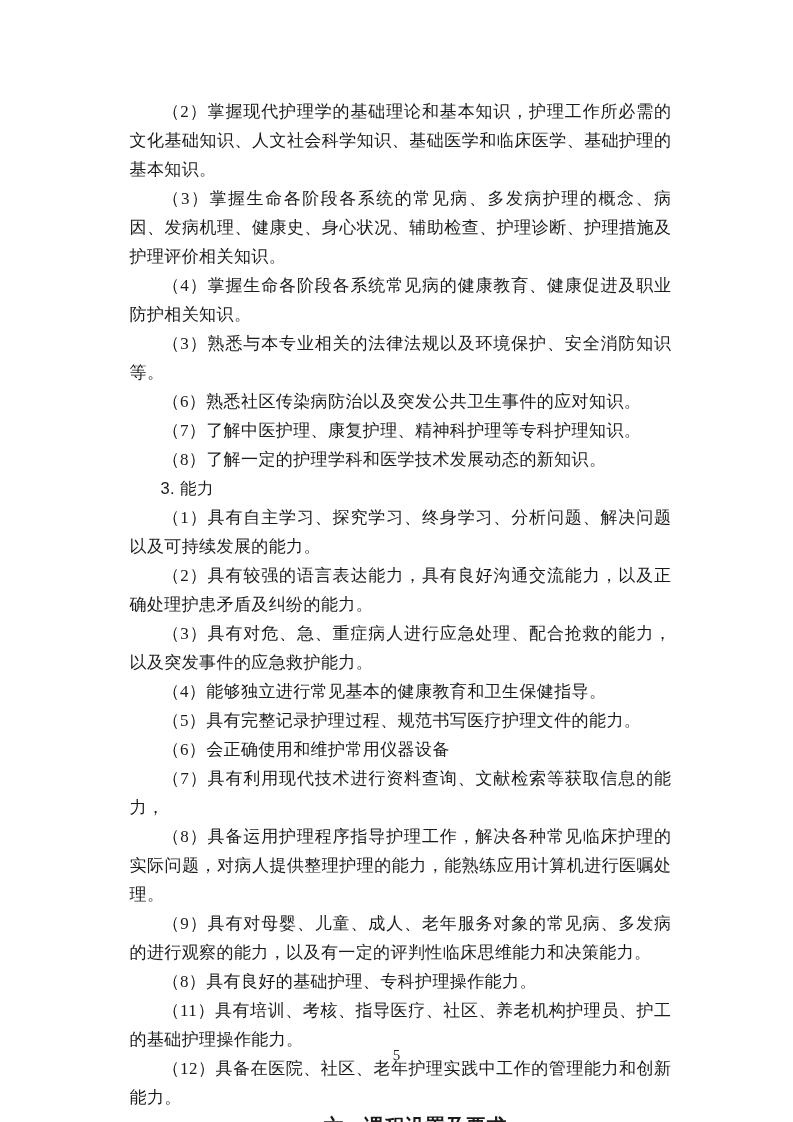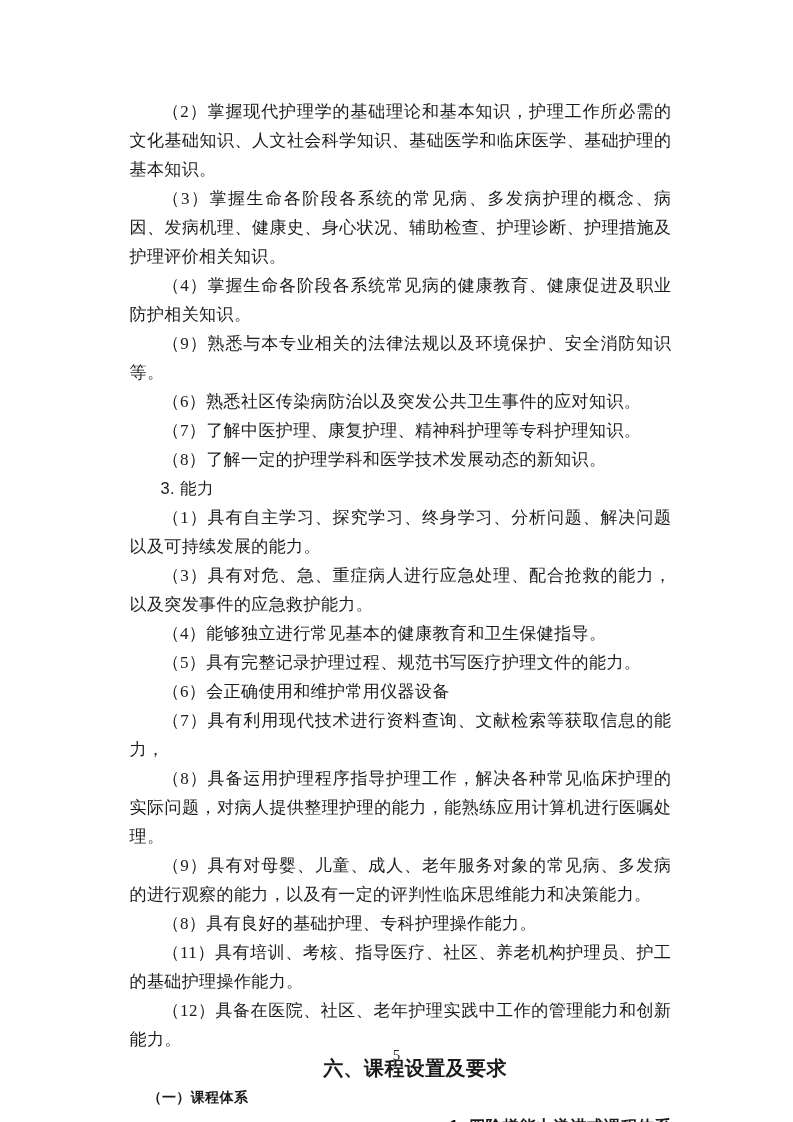--- a/index.html
+++ b/index.html
@@ -67,26 +67,27 @@
   }
 </style>
 </head>
 <body>
 
 <div class="page">
   <div class="doc-body">
     <p class="body">（2）掌握现代护理学的基础理论和基本知识，护理工作所必需的文化基础知识、人文社会科学知识、基础医学和临床医学、基础护理的基本知识。</p>
     <p class="body">（3）掌握生命各阶段各系统的常见病、多发病护理的概念、病因、发病机理、健康史、身心状况、辅助检查、护理诊断、护理措施及护理评价相关知识。</p>
     <p class="body">（4）掌握生命各阶段各系统常见病的健康教育、健康促进及职业防护相关知识。</p>
-    <p class="body">（9）熟悉与本专业相关的法律法规以及环境保护、安全消防知识等。</p>
+    <p class="body">（3）熟悉与本专业相关的法律法规以及环境保护、安全消防知识等。</p>
     <p class="body">（6）熟悉社区传染病防治以及突发公共卫生事件的应对知识。</p>
     <p class="body">（7）了解中医护理、康复护理、精神科护理等专科护理知识。</p>
     <p class="body">（8）了解一定的护理学科和医学技术发展动态的新知识。</p>
     <p class="h-sub">3. 能力</p>
     <p class="body">（1）具有自主学习、探究学习、终身学习、分析问题、解决问题以及可持续发展的能力。</p>
+    <p class="body">（2）具有较强的语言表达能力，具有良好沟通交流能力，以及正确处理护患矛盾及纠纷的能力。</p>
     <p class="body">（3）具有对危、急、重症病人进行应急处理、配合抢救的能力，以及突发事件的应急救护能力。</p>
     <p class="body">（4）能够独立进行常见基本的健康教育和卫生保健指导。</p>
     <p class="body">（5）具有完整记录护理过程、规范书写医疗护理文件的能力。</p>
     <p class="body">（6）会正确使用和维护常用仪器设备</p>
     <p class="body">（7）具有利用现代技术进行资料查询、文献检索等获取信息的能力，</p>
     <p class="body">（8）具备运用护理程序指导护理工作，解决各种常见临床护理的实际问题，对病人提供整理护理的能力，能熟练应用计算机进行医嘱处理。</p>
     <p class="body">（9）具有对母婴、儿童、成人、老年服务对象的常见病、多发病的进行观察的能力，以及有一定的评判性临床思维能力和决策能力。</p>
     <p class="body">（8）具有良好的基础护理、专科护理操作能力。</p>
     <p class="body">（11）具有培训、考核、指导医疗、社区、养老机构护理员、护工的基础护理操作能力。</p>
     <p class="body">（12）具备在医院、社区、老年护理实践中工作的管理能力和创新能力。</p>

